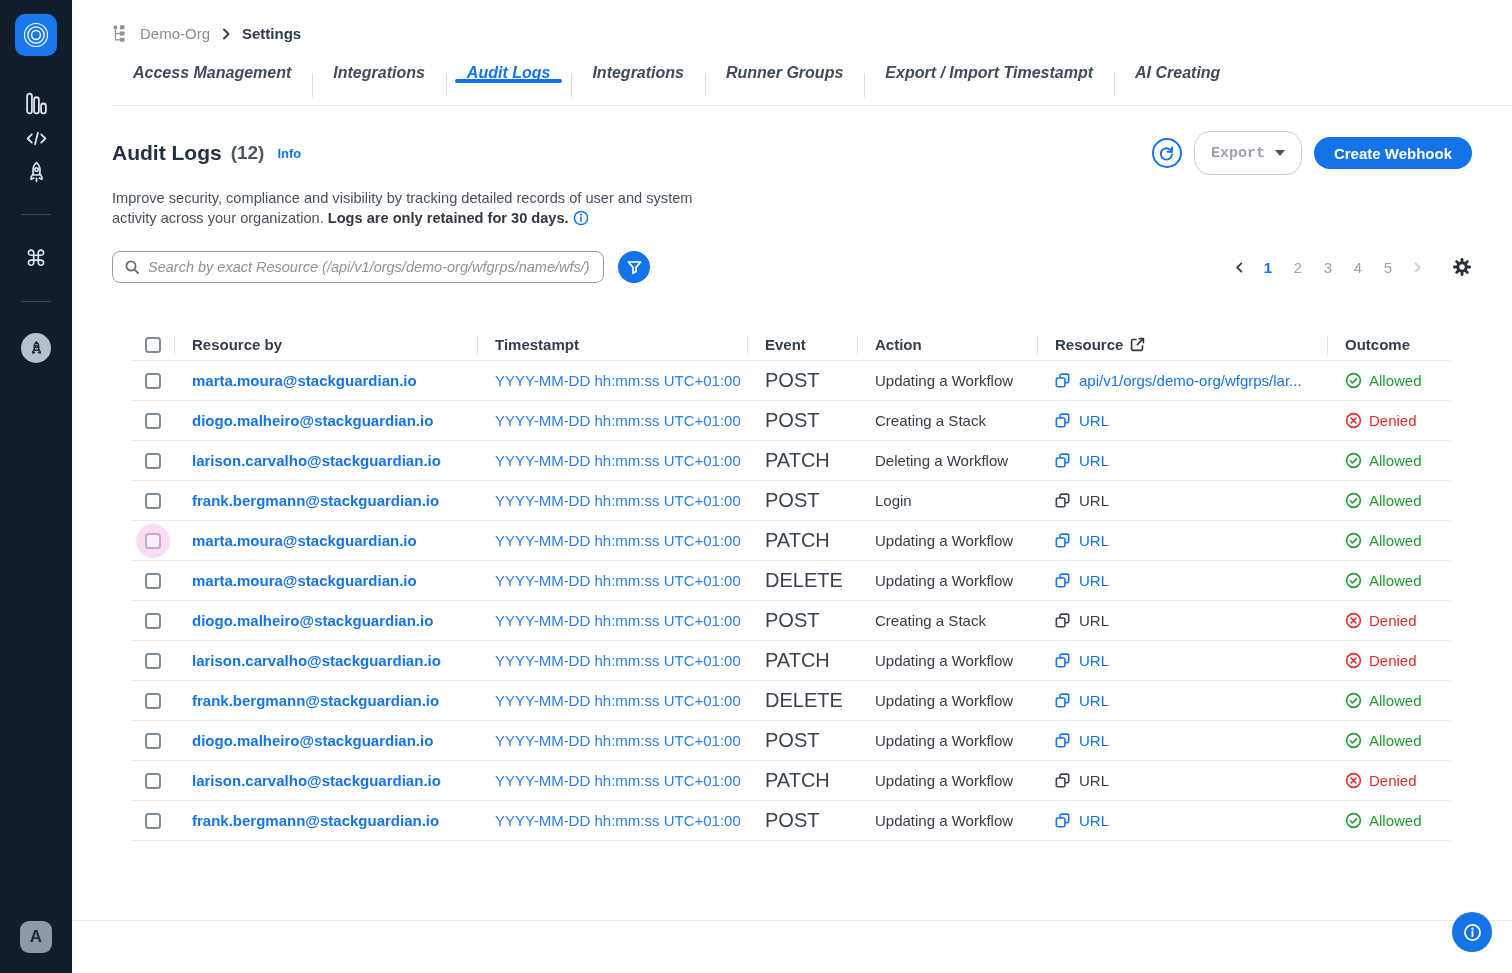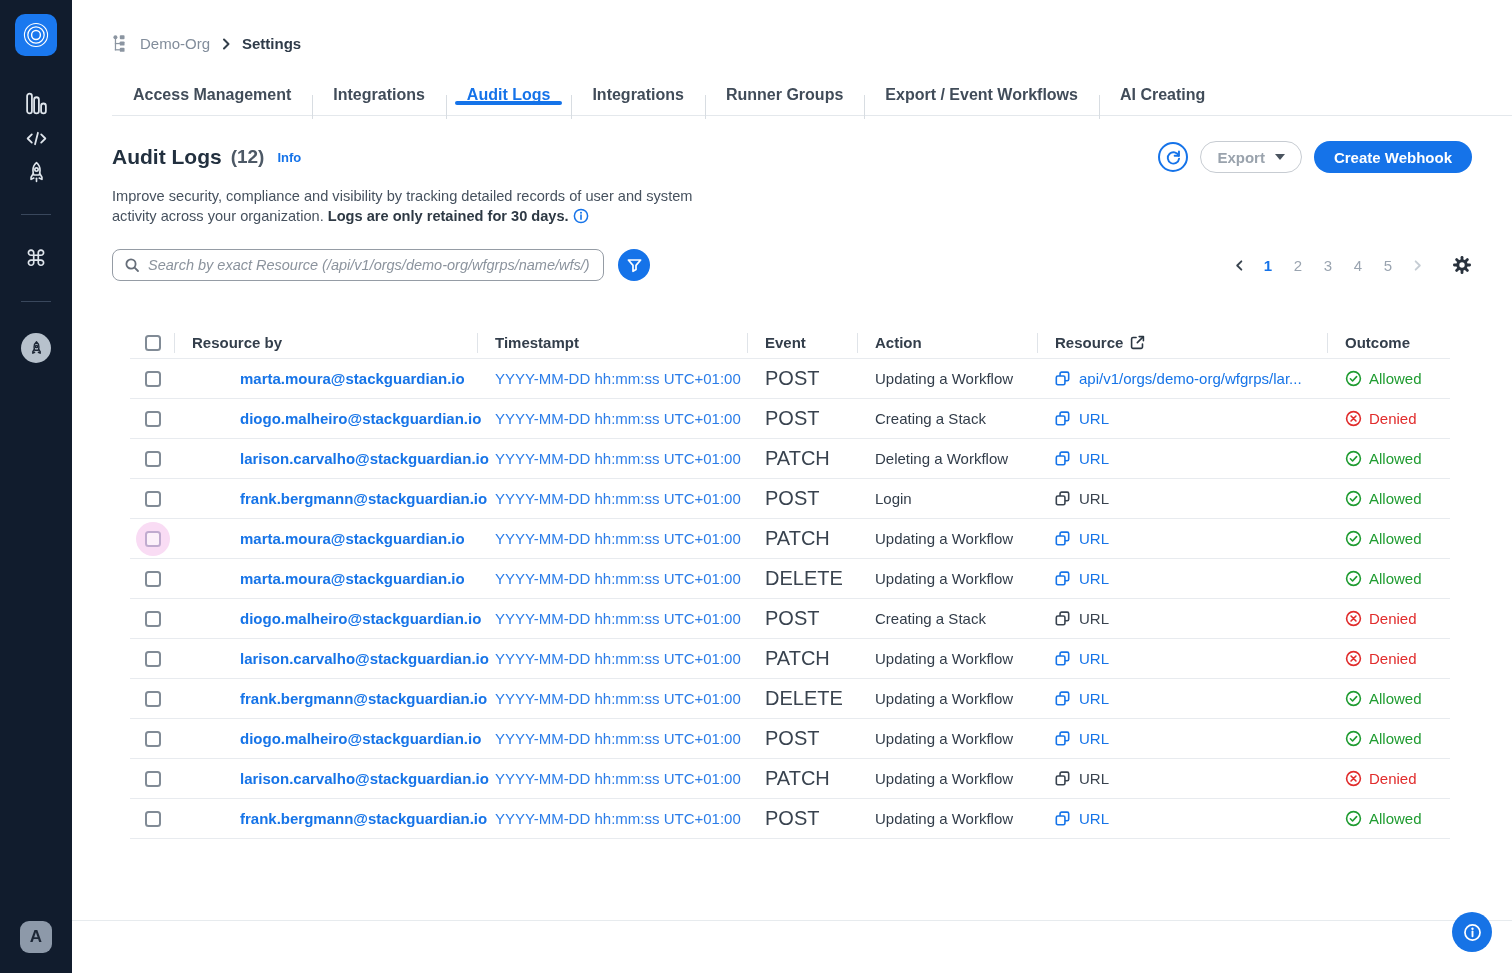--- a/index.html
+++ b/index.html
@@ -13,44 +13,44 @@
   .side-ic { position:absolute; left:0; width:72px; display:flex; justify-content:center; color:#dfe5ec; }
   .side-div { position:absolute; left:21px; width:30px; height:1px; background:#39475c; }
   .cmd-glyph { font-family:"DejaVu Sans", sans-serif; font-size:22px; color:#dfe5ec; line-height:1; }
   .ws-avatar { position:absolute; left:21px; top:333px; width:30px; height:30px; border-radius:50%;
     background:#b7c1cc; display:flex; align-items:center; justify-content:center; }
   .user-badge { position:absolute; left:20px; bottom:20px; width:32px; height:32px; border-radius:9px;
     background:#8d99a9; color:#1d2736; font-weight:bold; font-size:17px;
     display:flex; align-items:center; justify-content:center; }
 
   
-  .main { margin-left:72px; height:920px; padding:10px 40px; position:relative; }
+  .main { margin-left:72px; height:920px; padding:0 40px; position:relative; }
 
   .breadcrumb { padding-top:24px; display:flex; align-items:center; gap:9px; }
   .bc-org { font-size:15px; color:#828d9b; }
   .bc-cur { font-size:15px; font-weight:bold; color:#2f3b49; }
 
-  .tab-bar { margin-top:21px; margin-right:-40px; display:flex; align-items:center;
-    border-bottom:1px solid #e4e8ec; height:42px; }
+  .tab-bar { margin-top:21px; margin-right:-40px; display:flex; align-items:flex-start;
+    border-bottom:1px solid #e4e8ec; height:42px;font-style:italic; }
   .tab { position:relative; padding:0 21px; font-size:16px; font-weight:bold; color:#414c59;
     display:flex; align-items:center; cursor:pointer; white-space:nowrap; }
   .tab + .tab::before { content:''; position:absolute; left:0; top:9px; height:24px; width:1px; background:#d8dde2; }
   .tab.active { color:#1573e9; }
   .tab.active::after { content:''; position:absolute; left:9px; right:9px; bottom:-1px; height:4px;
     border-radius:3px; background:#1573e9; }
 
   .page-head { margin-top:25px; display:flex; align-items:center; }
   .ph-title { font-size:21px; font-weight:800; color:#22303f; }
   .ph-count { margin-left:9px; font-size:19px; font-weight:600; color:#4d5966; }
   .ph-info { margin-left:13px; font-size:13px; font-weight:bold; color:#1573e9; cursor:pointer; }
   .head-actions { margin-left:auto; display:flex; align-items:center; gap:12px; }
   .refresh-btn { width:30px; height:30px; border-radius:50%; border:2px solid #1573e9; background:#fff;
     display:flex; align-items:center; justify-content:center; cursor:pointer; }
-  .export-btn { height:32px; padding:0 16px; border:1px solid #c7ccd2; border-radius:16px; background:#fff;
-    display:flex; align-items:center; gap:10px; cursor:pointer; }
+  .export-btn { height:44px; padding:0 16px; border:1px solid #c7ccd2; border-radius:16px; background:#fff;
+    display:flex; align-items:center; gap:10px; cursor:pointer;font-family:Liberation Mono, monospace; }
   .export-btn span { font-size:15px; font-weight:bold; color:#9aa3ad; }
   .caret { width:0; height:0; border-left:5px solid transparent; border-right:5px solid transparent;
     border-top:6px solid #4a545f; }
   .create-btn { height:32px; padding:0 20px; border:none; border-radius:17px; background:#1573e9;
     color:#fff; font-size:15px; font-weight:bold; font-family:inherit; cursor:pointer; }
 
   .description { margin-top:13px; max-width:602px; font-size:14.6px; line-height:1.38; color:#46515e; }
   .description b { color:#2e3944; }
   .desc-info { display:inline-block; vertical-align:-3px; margin-left:4px; cursor:pointer; }
 
@@ -82,21 +82,21 @@
   .col-event { width:110px; }
   .col-action { width:180px; }
   .col-res { width:290px; }
   .col-out { width:123px; }
 
   .cb-wrap { width:34px; height:34px; border-radius:50%; display:flex; align-items:center; justify-content:center; }
   .cb-wrap.halo { background:#f9dcf4; }
   .cb { width:16px; height:16px; border:2px solid #818b96; border-radius:3.5px; background:#fff; cursor:pointer; }
   .halo .cb { border-color:#c0abcf; background:#fcf1fa; }
 
-  .email { font-size:15px; font-weight:bold; color:#1674e8; cursor:pointer; text-decoration:none;margin-left:48px; }
+  .email { font-size:15px; font-weight:bold; color:#1674e8; cursor:pointer; text-decoration:none; }
   .ts { font-size:15px; color:#2b7de9; }
   .event { font-size:20px; color:#39434f; }
   .action { font-size:15px; color:#323d4a; }
   .res-link { display:flex; align-items:center; gap:9px; color:#1674e8; cursor:pointer;text-align:right; }
   .res-link.dark { color:#39434f; }
   .res-label { font-size:15px; }
   .outcome { display:flex; align-items:center; gap:7px; color:#1f9c31; }
   .outcome.denied { color:#e12c2c; }
   .out-label { font-size:15px; }
   .outcome .ic-x { display:none; }
@@ -200,21 +200,21 @@
     </span>
     <span class="bc-cur">Settings</span>
   </div>
 
   <div class="tab-bar">
       <div class="tab">Access Management</div>
       <div class="tab">Integrations</div>
       <div class="tab active">Audit Logs</div>
       <div class="tab">Integrations</div>
       <div class="tab">Runner Groups</div>
-      <div class="tab">Export / Event Workflows</div>
+      <div class="tab">Export / Import Timestampt</div>
       <div class="tab">AI Creating</div>
     </div>
 
   <div class="page-head">
     <span class="ph-title">Audit Logs</span>
     <span class="ph-count">(12)</span>
     <span class="ph-info">Info</span>
 
     <div class="head-actions">
       <button class="refresh-btn">

